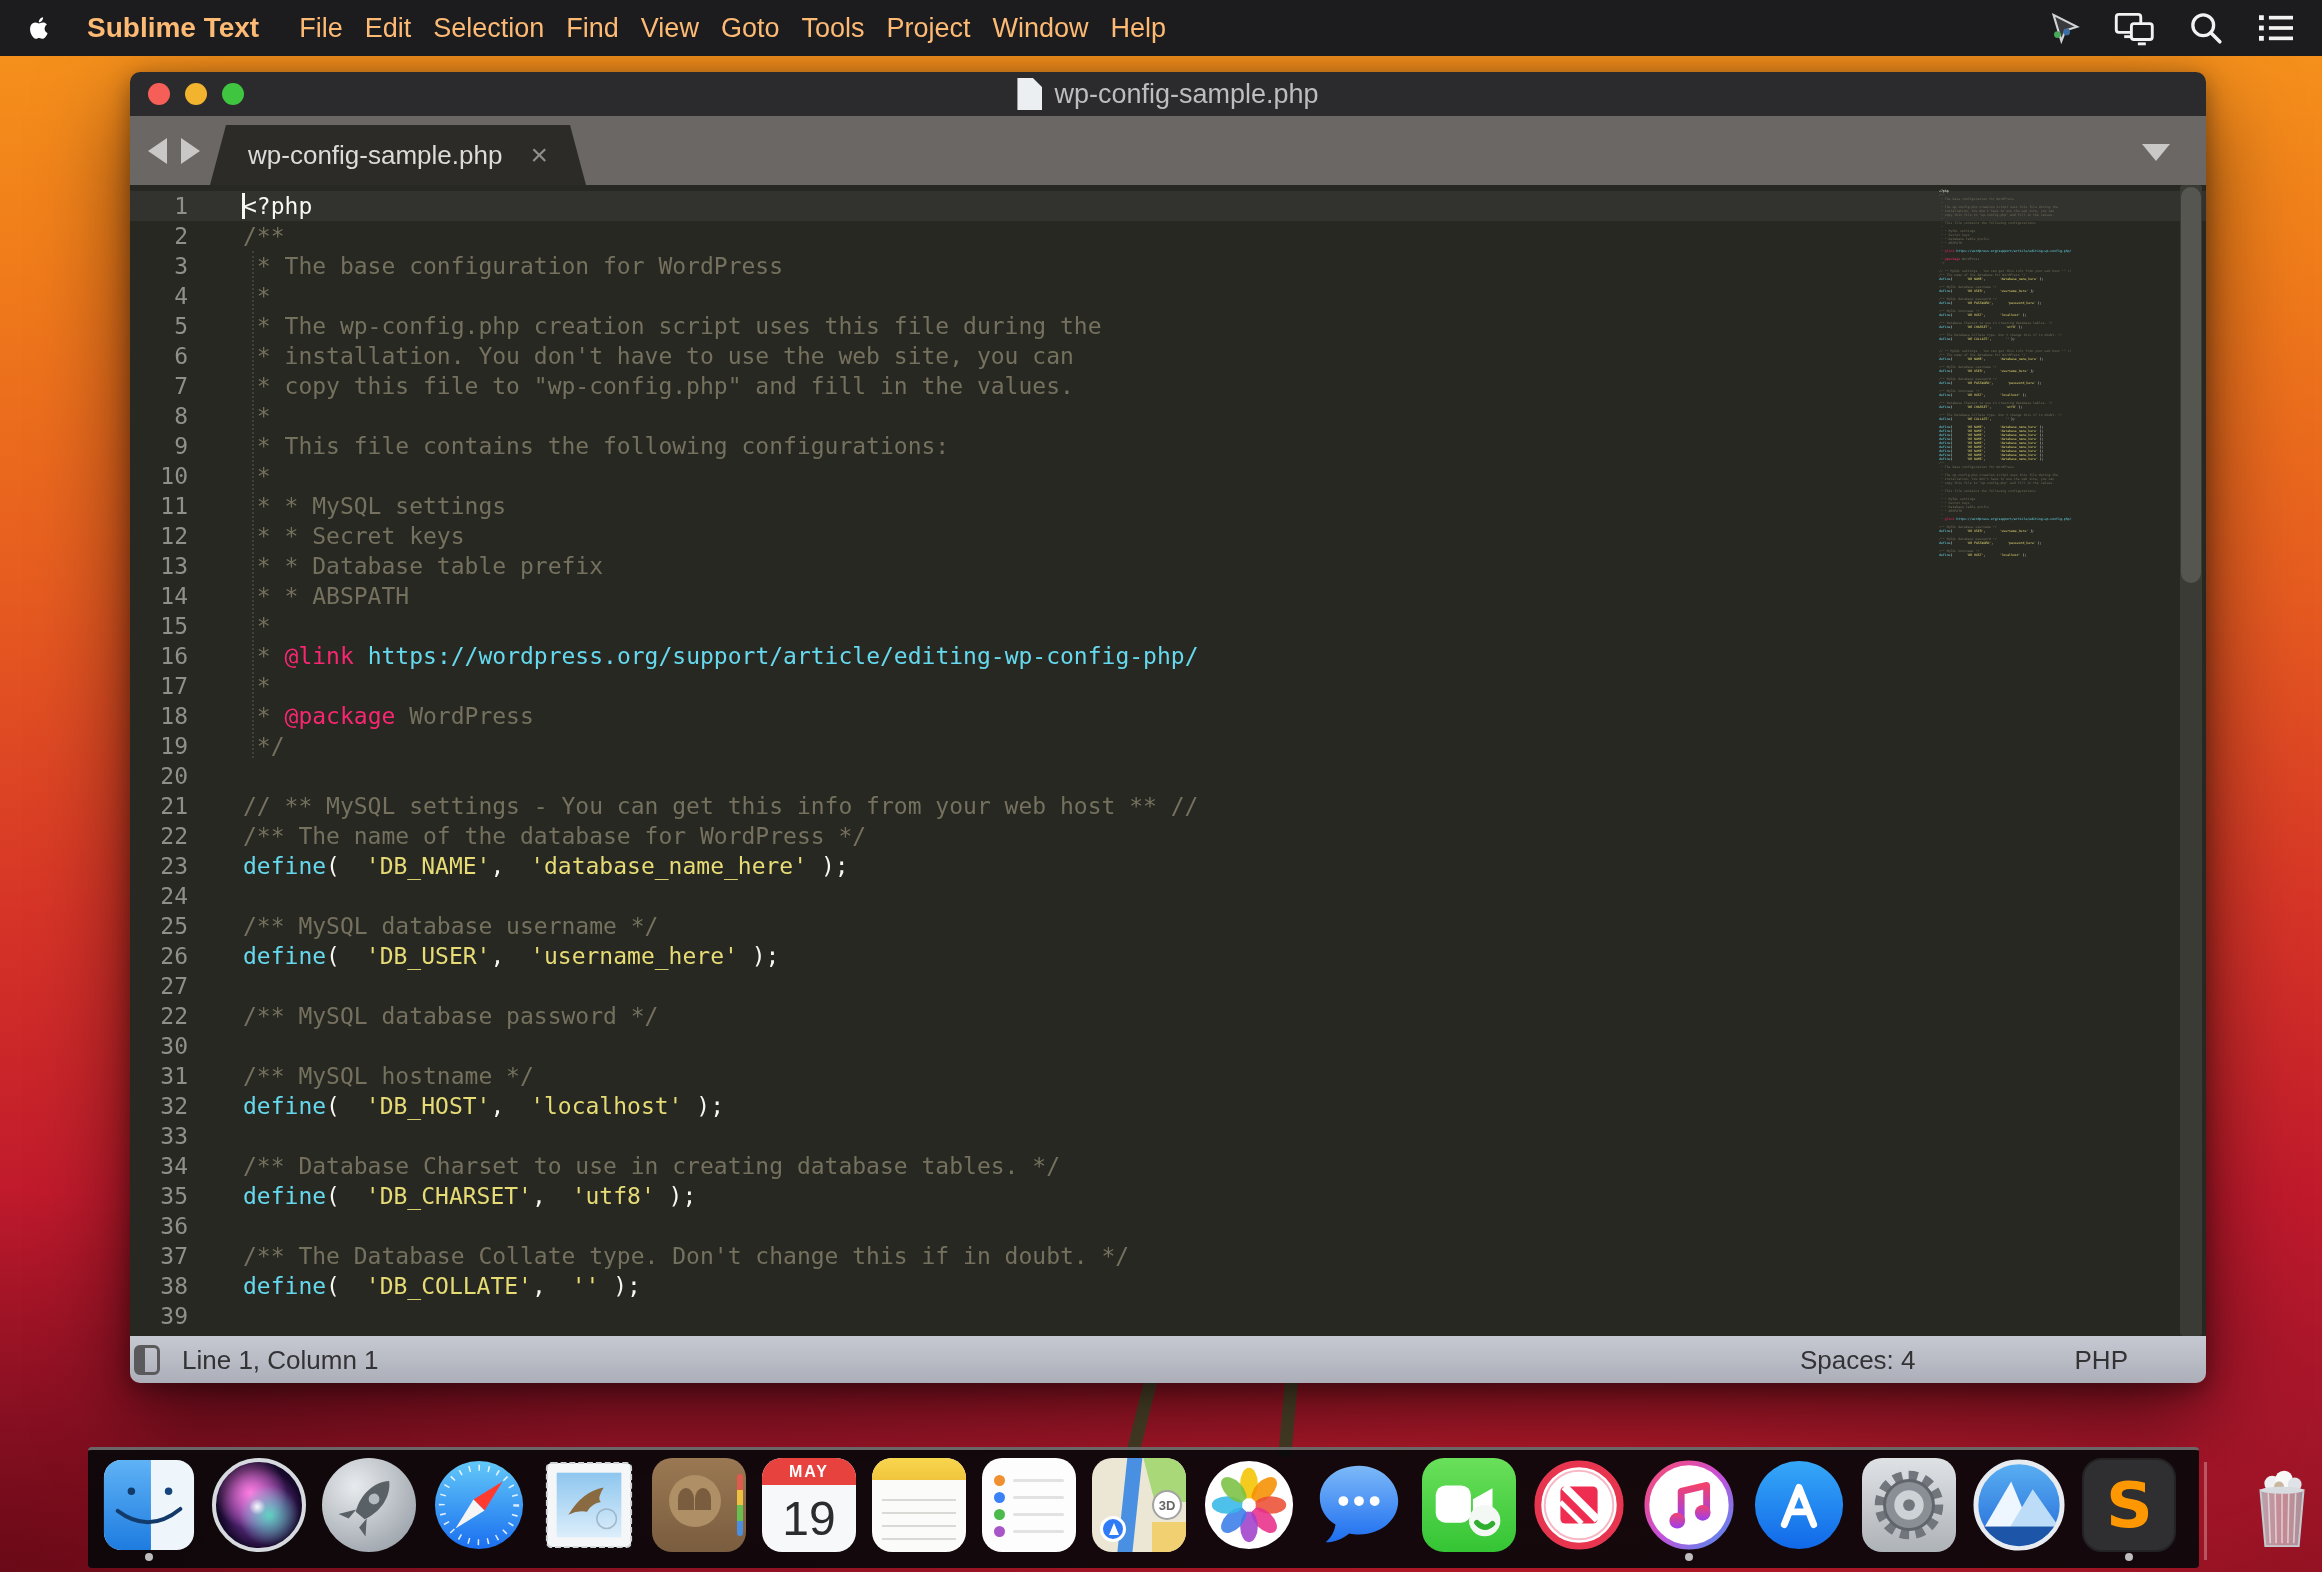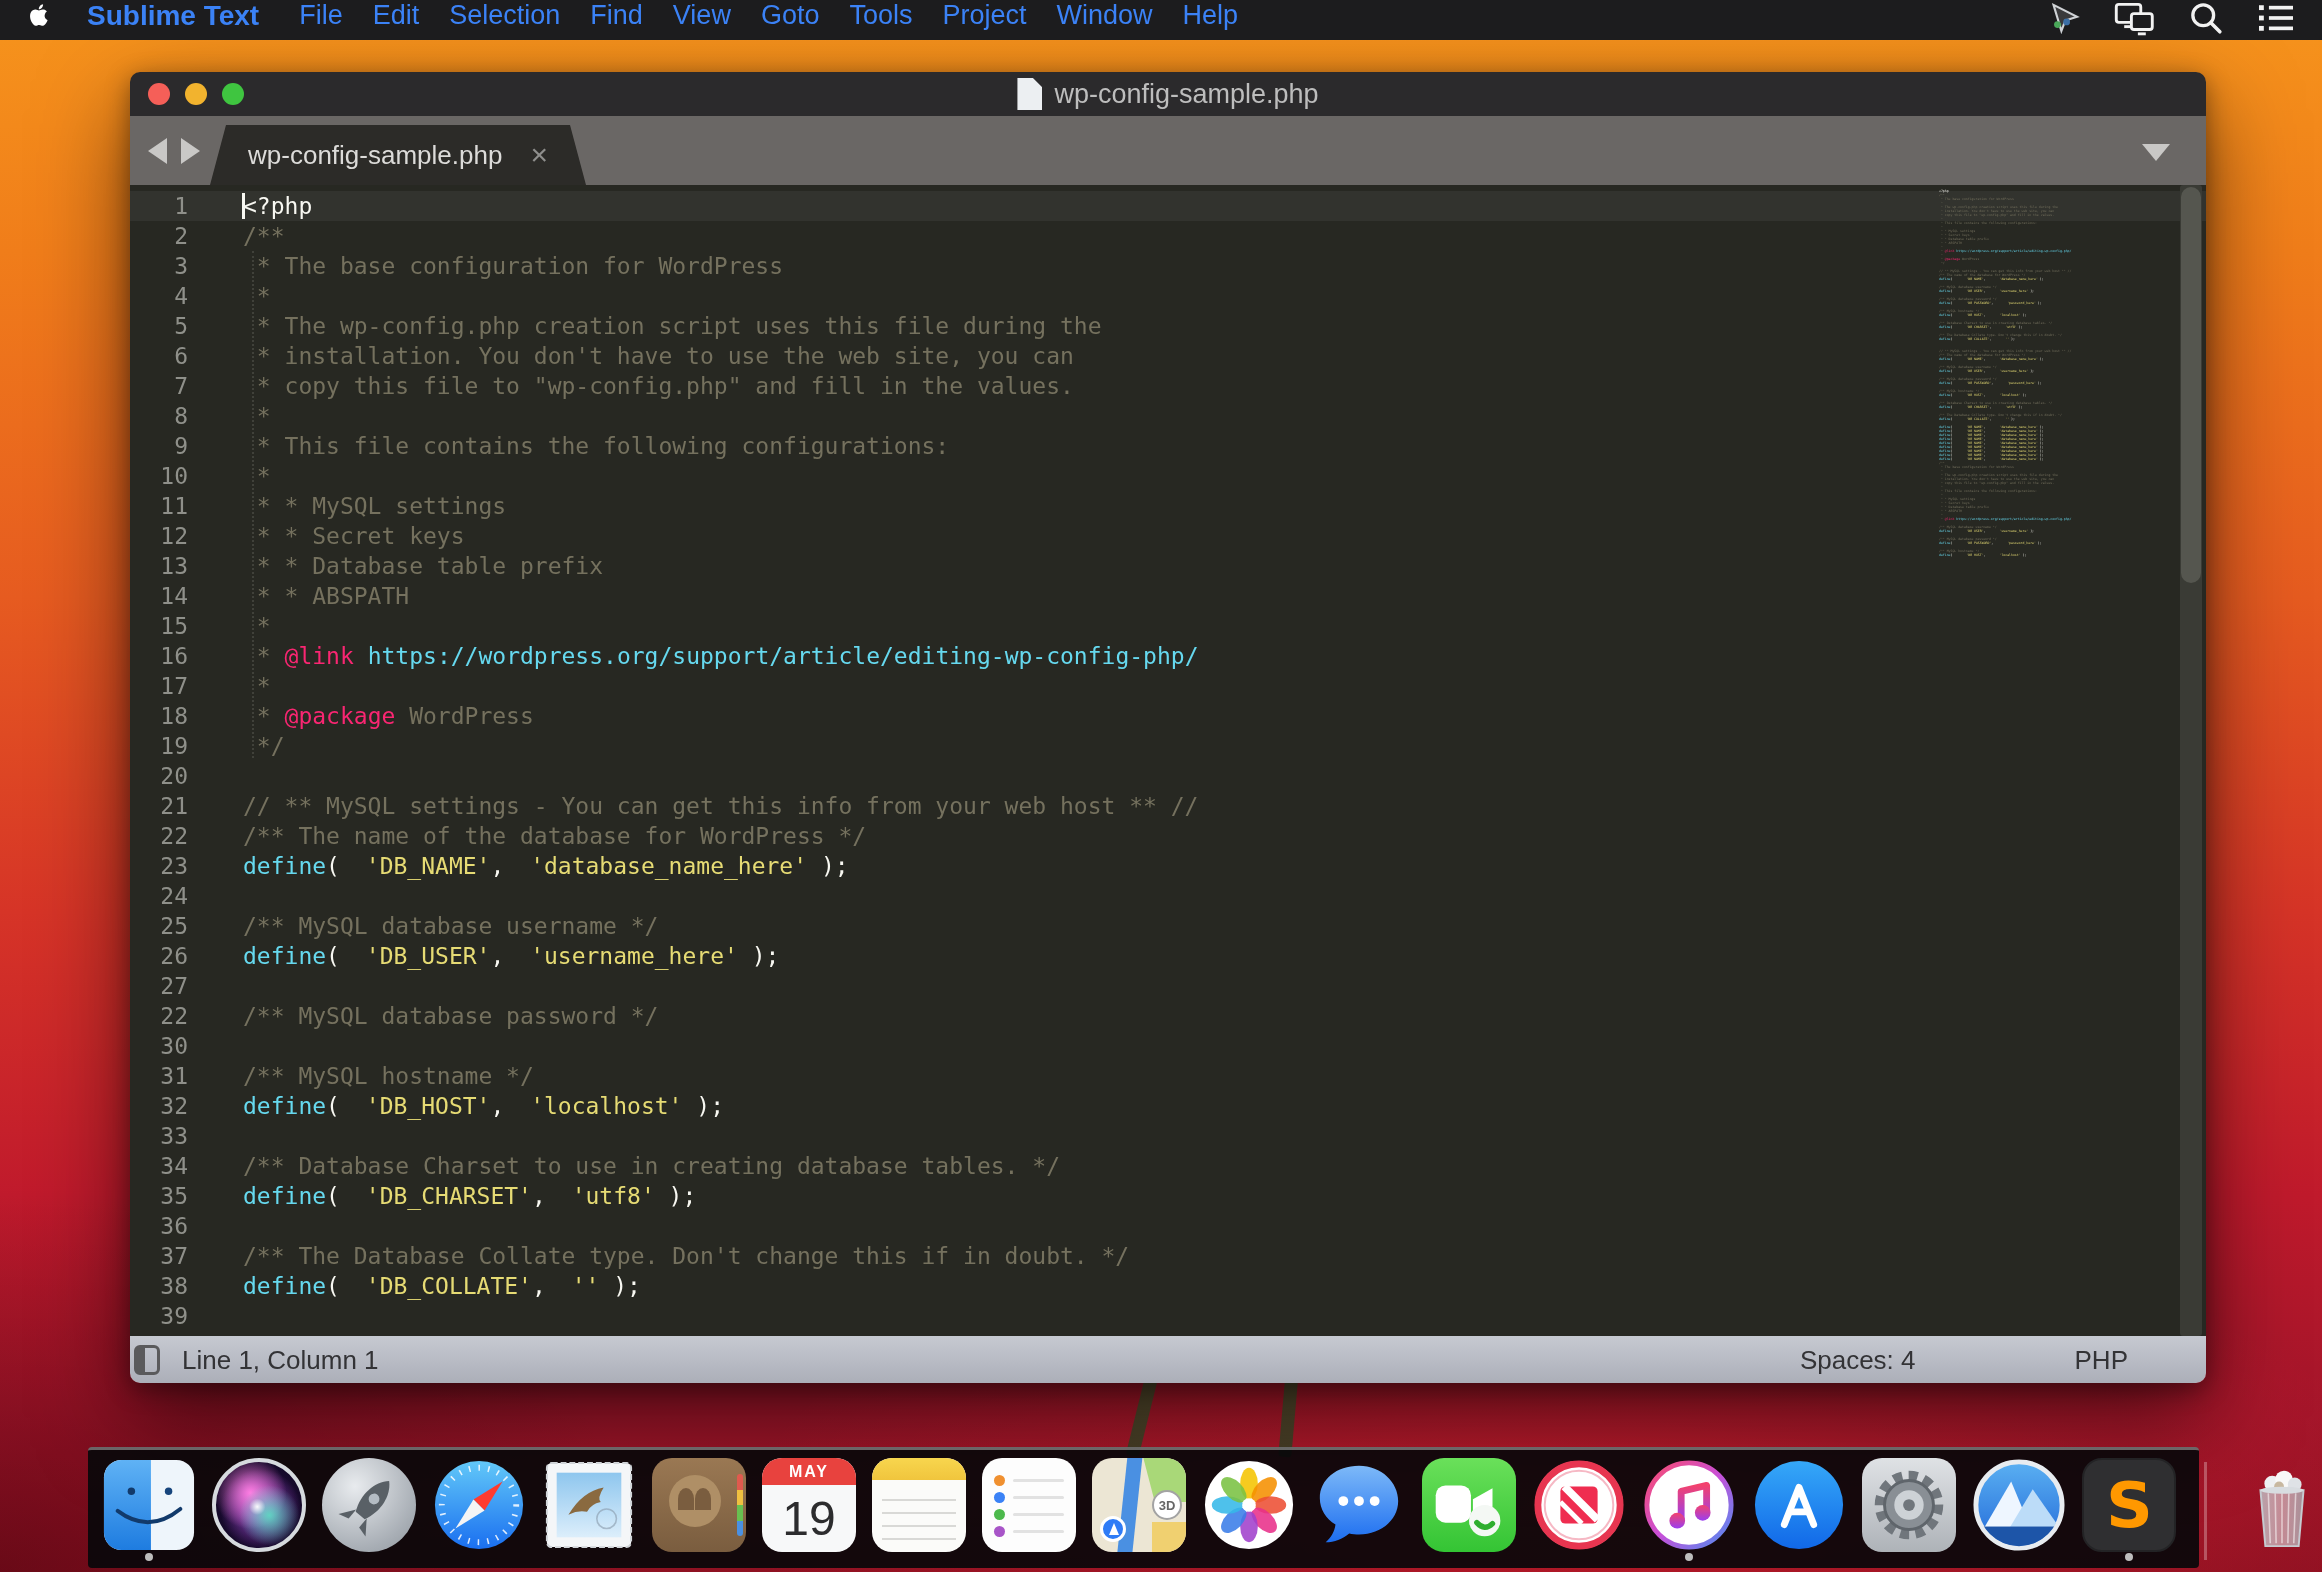--- a/index.html
+++ b/index.html
@@ -13,26 +13,26 @@
       radial-gradient(1393px 498px at 68% 96%, rgba(255,40,50,.35), rgba(0,0,0,0) 60%),
       radial-gradient(1194px 697px at 0% 100%, rgba(60,0,10,.45), rgba(0,0,0,0) 55%),
       linear-gradient(180deg, var(--wall-top,#f6951c) 0%, #f07d1a 16%, #e65b20 38%, #d63427 58%, #c01a2c 76%, #a3152a 90%, var(--wall-bottom,#8f1122) 100%);
   }
   .wline { position:absolute; width:13px; border-radius:3px;
     background:linear-gradient(180deg,#565a32,#3c4226); opacity:.9; }
   #wline1 { left:1136px; top:1371px; height:86px; transform:rotate(14deg); }
   #wline2 { left:1282px; top:1371px; height:86px; transform:rotate(5deg); }
 
   
-  #menubar { position:absolute; top:0; left:0; right:0; height:40px; z-index:30;
-    background:var(--menubar-bg,#1c1c1e); display:flex; align-items:flex-start;
-    color:#3b82f6; font-size:27px; padding:0 26px; }
+  #menubar { position:absolute; top:0; left:0; right:0; height:56px; z-index:30;
+    background:var(--menubar-bg,#1c1c1e); display:flex; align-items:center;
+    color:#fdba74; font-size:27px; padding:0 26px; }
   #menubar .apple { margin-right:34px; display:flex; align-items:center; }
   #menubar .appname { font-weight:bold; font-size:28px; margin-right:40px; }
-  #menu-items { display:flex; gap:30px; }
+  #menu-items { display:flex; gap:22px; }
   .menu-item { cursor:default; }
   #menu-status { margin-left:auto; display:flex; gap:32px; align-items:center; }
 
   
   #window { position:absolute; left:130px; top:72px; width:2076px; height:1311px;
     border-radius:10px; overflow:hidden; z-index:10;
     box-shadow:0 36px 90px rgba(0,0,0,.55), 0 6px 24px rgba(0,0,0,.4); }
 
   .titlebar { height:44px; background:var(--titlebar-bg,#2b2a2c);
     position:relative; display:flex; align-items:center; justify-content:center; }

